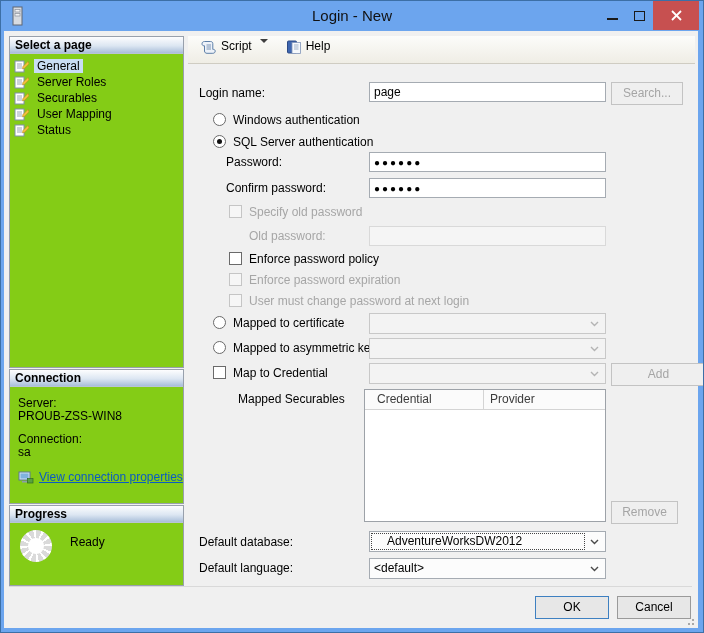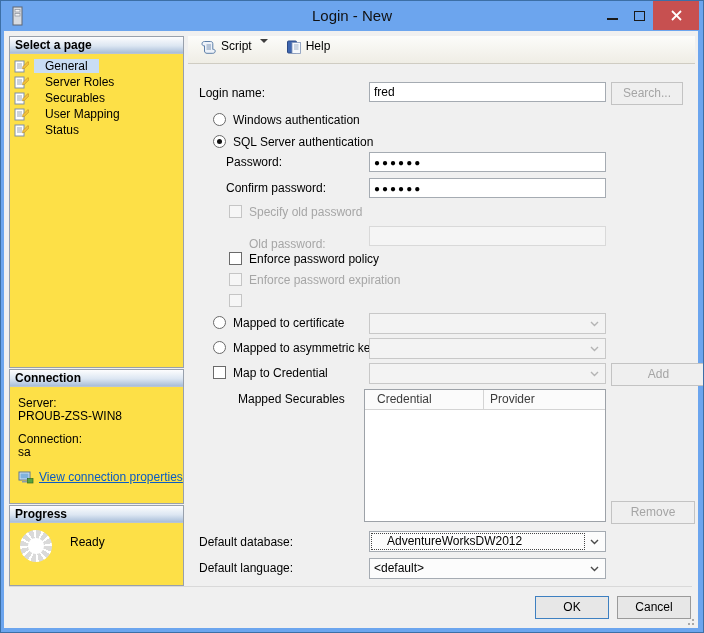--- a/index.html
+++ b/index.html
@@ -23,33 +23,33 @@
   .glyph-min{ width:11px; height:2px; background:#1A1A1A; margin-top:6px; }
   .glyph-max{ width:11px; height:10px; border:1px solid #1A1A1A; }
 
   
   .client{
     position:absolute; left:3px; top:30px; width:694px; height:597px;
     background:#F0F0F0;
   }
 
   
-  .panel{ position:absolute; left:5px; width:175px; background:#fde047; border:1px solid #98A0AC; }
+  .panel{ position:absolute; left:5px; width:175px; background:#84cc16; border:1px solid #98A0AC; }
   .panel-hd{
     height:17px; line-height:16px; font-weight:bold; padding-left:5px;
     background:linear-gradient(180deg,#FDFDFE 0%,#DCE6F2 55%,#A9BED9 100%);
     border-bottom:1px solid #B9C4D4;
   }
   .p-pages{ top:5px; height:332px; }
   .p-conn { top:338px; height:135px; }
   .p-prog { top:474px; height:81px; }
 
   .page-item{ display:flex; align-items:center; height:16px; padding-left:4px; cursor:default; }
   .page-item .ico{ width:15px; height:14px; margin-right:5px; flex:0 0 auto; }
-  .page-label{ padding:0 11px; line-height:14px; white-space:nowrap; }
+  .page-label{ padding:0 3px; line-height:14px; white-space:nowrap; }
   .page-label.sel{ background:#C9DDF4; }
   .p-pages .items{ padding-top:4px; }
 
   .conn-body{ padding:10px 0 0 8px; line-height:13px; }
   .conn-label{ margin-top:10px; }
   .conn-label:first-child{ margin-top:0; }
   .conn-link-row{ display:flex; align-items:center; margin-top:12px; }
   .conn-link-row .ico{ width:16px; height:13px; margin-right:5px; }
   a.connlink{ color:#0A5BC4; text-decoration:underline; cursor:pointer; }
 
@@ -258,43 +258,44 @@
             <rect x="6" y="3.5" width="8.5" height="11" fill="#F5F8FC" stroke="#8094B8" stroke-width="0.8"></rect>
             <line x1="8" y1="6" x2="12.5" y2="6" stroke="#9FB0C8"></line>
             <line x1="8" y1="8" x2="12.5" y2="8" stroke="#9FB0C8"></line>
             <line x1="8" y1="10" x2="12.5" y2="10" stroke="#9FB0C8"></line>
           </svg>
           <span>Help</span>
         </div>
       </div>
 
       <div class="lbl" style="left:11px; top:50px;">Login name:</div>
-      <div class="tbox" style="left:181px; top:46px; width:237px;">fred</div>
+      <div class="tbox" style="left:181px; top:46px; width:237px;">page</div>
       <div class="btn dis" style="left:423px; top:46px; width:72px;">Search...</div>
 
       <div class="radio" style="left:25px; top:77px;"></div>
       <div class="lbl" style="left:45px; top:77px;">Windows authentication</div>
       <div class="radio on" style="left:25px; top:99px;"></div>
       <div class="lbl" style="left:45px; top:99px;">SQL Server authentication</div>
 
       <div class="lbl" style="left:38px; top:119px;">Password:</div>
       <div class="tbox" style="left:181px; top:116px; width:237px;"><span class="pwdots">●●●●●●</span></div>
       <div class="lbl" style="left:38px; top:145px;">Confirm password:</div>
       <div class="tbox" style="left:181px; top:142px; width:237px;"><span class="pwdots">●●●●●●</span></div>
 
       <div class="chk dis" style="left:41px; top:169px;"></div>
       <div class="lbl dis" style="left:61px; top:169px;">Specify old password</div>
-      <div class="lbl dis" style="left:61px; top:193px;margin-top:8px;">Old password:</div>
+      <div class="lbl dis" style="left:61px; top:193px;">Old password:</div>
       <div class="tbox dis" style="left:181px; top:190px; width:237px;"></div>
 
       <div class="chk" style="left:41px; top:216px;"></div>
       <div class="lbl" style="left:61px; top:216px;">Enforce password policy</div>
       <div class="chk dis" style="left:41px; top:237px;"></div>
       <div class="lbl dis" style="left:61px; top:237px;">Enforce password expiration</div>
       <div class="chk dis" style="left:41px; top:258px;"></div>
+      <div class="lbl dis" style="left:61px; top:258px;">User must change password at next login</div>
 
       <div class="radio" style="left:25px; top:280px;"></div>
       <div class="lbl" style="left:45px; top:280px;">Mapped to certificate</div>
       <div class="combo dis" style="left:181px; top:277px; width:237px;">
         <svg class="chev" width="9" height="6" viewBox="0 0 9 6">
             <polyline points="1,1 4.5,4.5 8,1" fill="none" stroke="#B4B4B4" stroke-width="1.4"></polyline>
           </svg>
       </div>
 
       <div class="radio" style="left:25px; top:305px;"></div>
@@ -314,21 +315,21 @@
       </div>
       <div class="btn dis" style="left:423px; top:327px; width:95px;">Add</div>
 
       <div class="lbl" style="left:50px; top:356px;">Mapped Securables</div>
       <div class="grid" style="left:176px; top:353px; width:242px; height:133px;">
         <div class="grid-hd">
           <div class="c1">Credential</div>
           <div class="c2">Provider</div>
         </div>
       </div>
-      <div class="btn dis" style="left:423px; top:465px; width:84px;">Remove</div>
+      <div class="btn dis" style="left:423px; top:465px; width:67px;">Remove</div>
 
       <div class="lbl" style="left:11px; top:499px;">Default database:</div>
       <div class="combo" style="left:181px; top:495px; width:237px;">
         <span class="focusbox">AdventureWorksDW2012</span>
         <svg class="chev" width="9" height="6" viewBox="0 0 9 6">
             <polyline points="1,1 4.5,4.5 8,1" fill="none" stroke="#4A4A4A" stroke-width="1.4"></polyline>
           </svg>
       </div>
 
       <div class="lbl" style="left:11px; top:525px;">Default language:</div>

